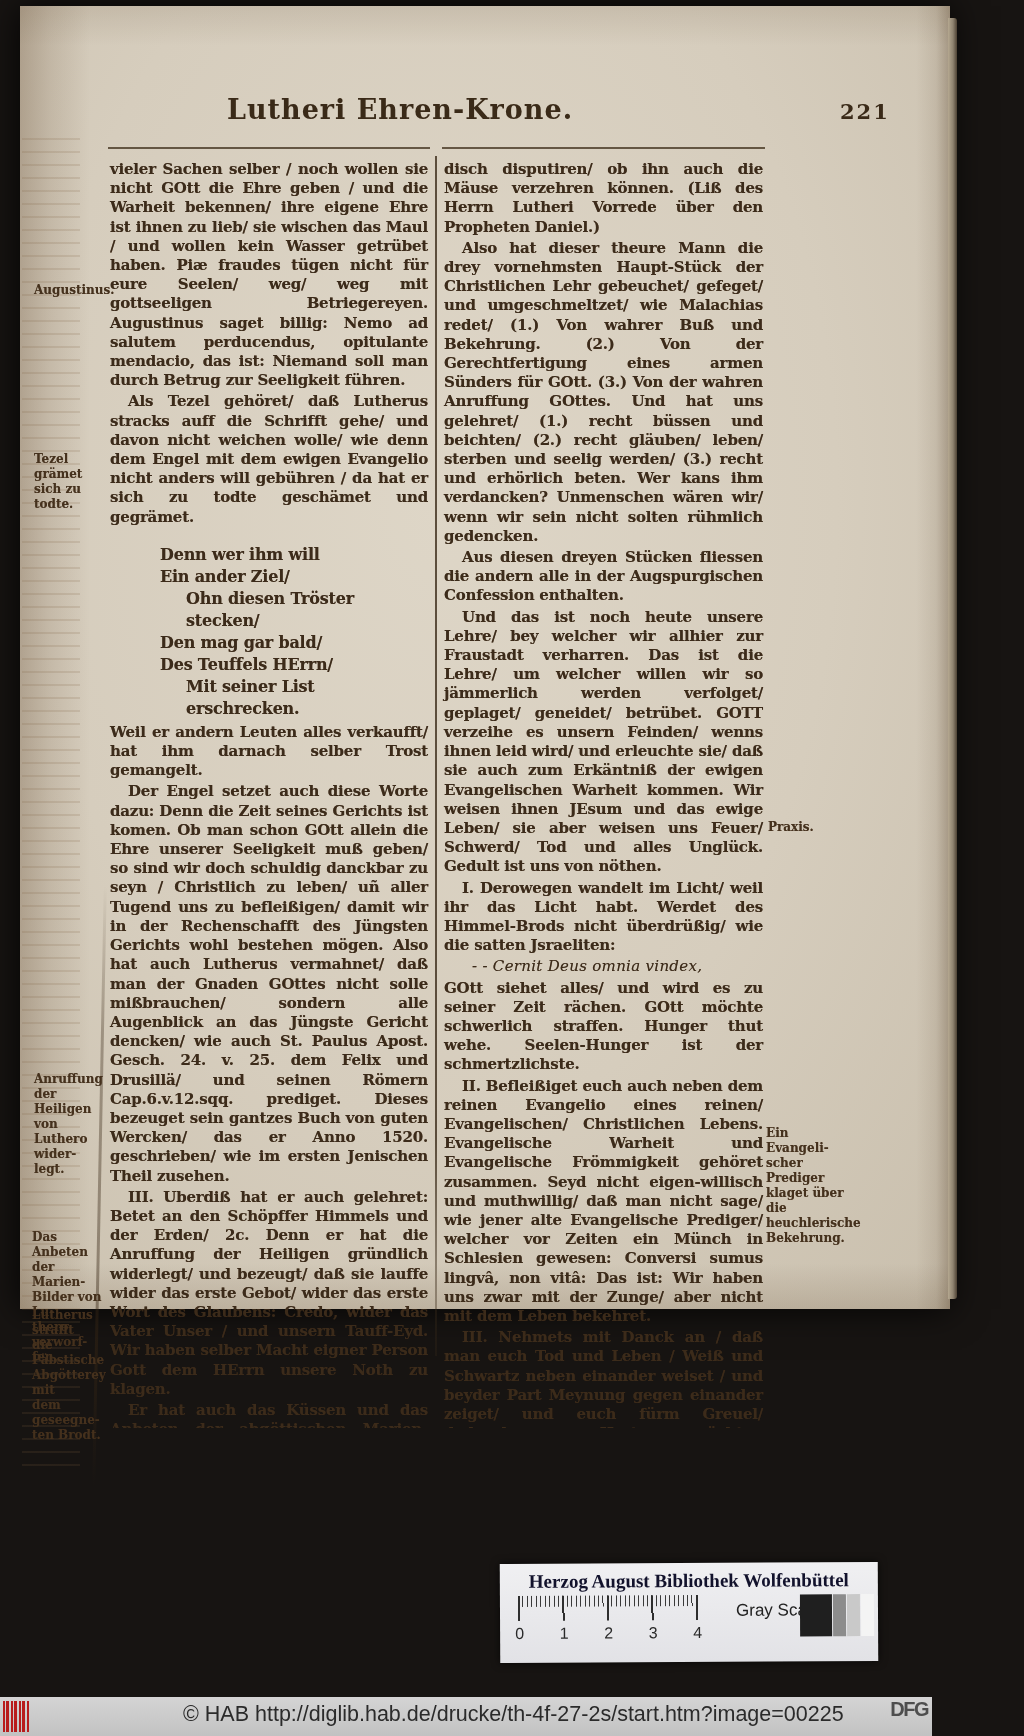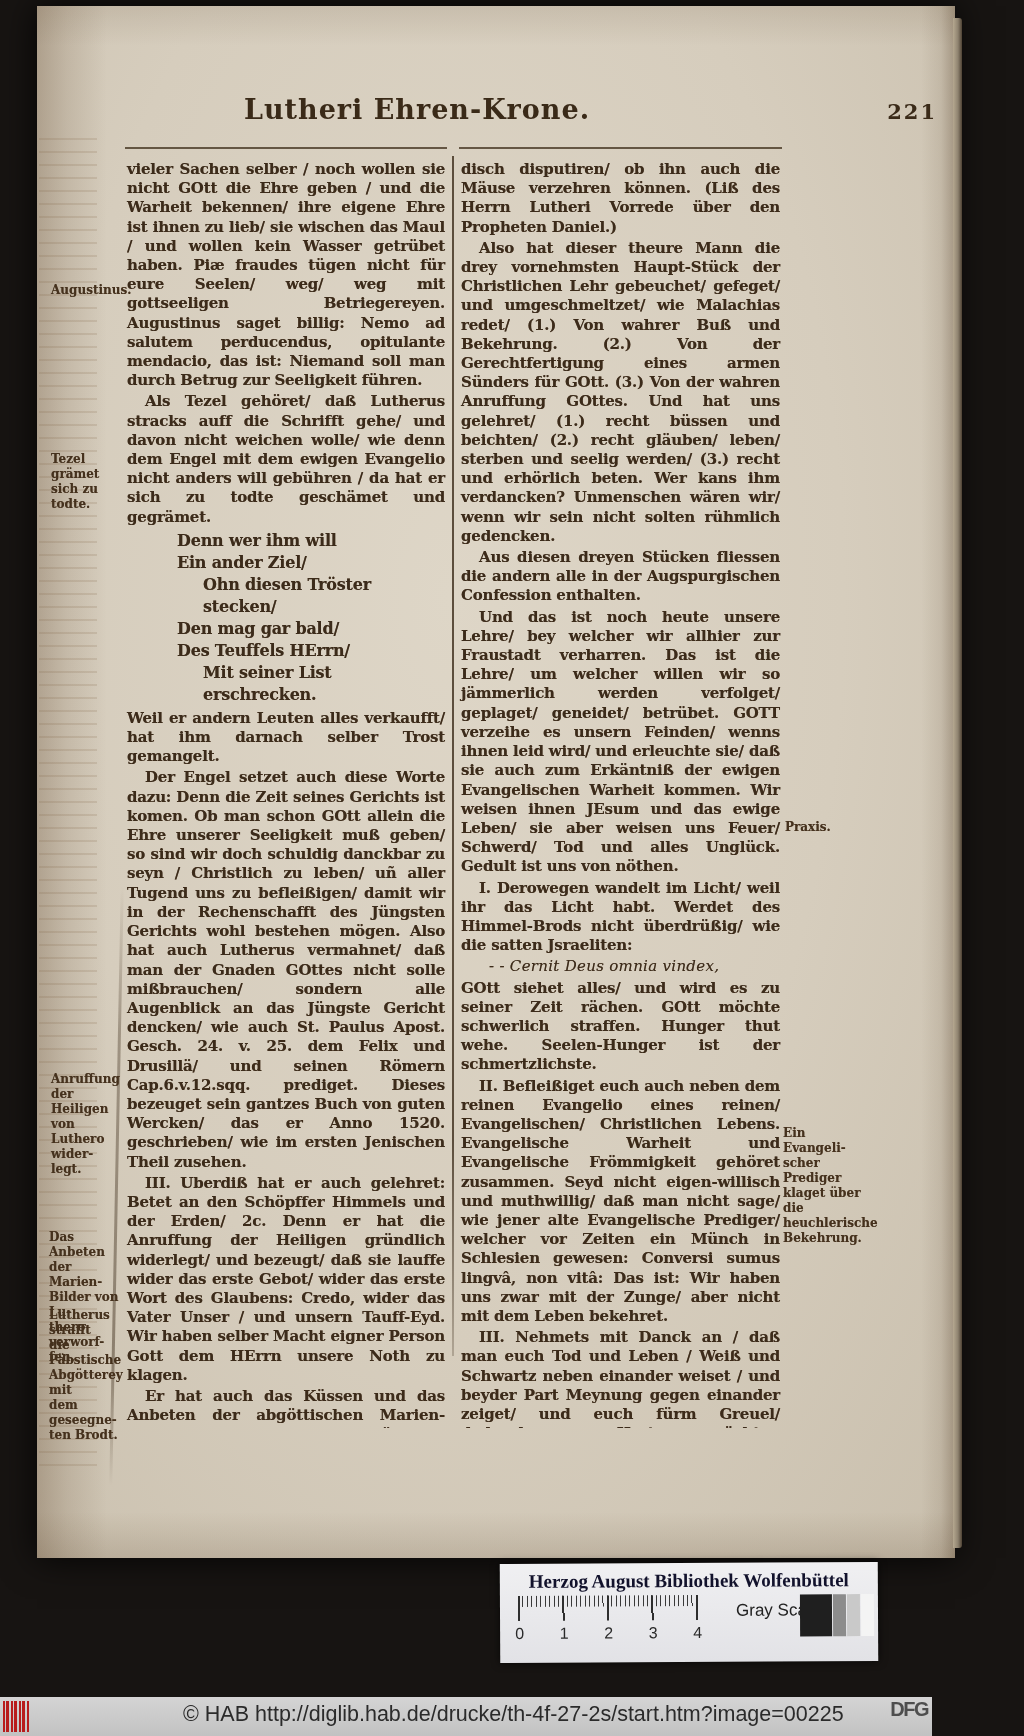--- a/index.html
+++ b/index.html
@@ -3,28 +3,29 @@
 <meta charset="utf-8">
 <style>
   html,body{margin:0;padding:0;}
   body{
     width:1024px;height:1736px;position:relative;overflow:hidden;
     background:#171412;
     font-family:"DejaVu Serif", serif;
   }
   
   .page{
-    position:absolute;left:37px;top:6px;width:918px;height:1552px;
+    position:absolute;left:20px;top:6px;width:918px;height:1303px;
     background:
       linear-gradient(90deg, rgba(92,66,40,.30) 0px, rgba(92,66,40,.14) 30px, rgba(0,0,0,0) 70px),
       linear-gradient(270deg, rgba(80,58,34,.34) 0px, rgba(80,58,34,.10) 14px, rgba(0,0,0,0) 34px),
       linear-gradient(0deg, rgba(85,62,36,.16) 0px, rgba(0,0,0,0) 46px),
       linear-gradient(180deg, rgba(85,62,36,.12) 0px, rgba(0,0,0,0) 40px),
       radial-gradient(ellipse at 45% 38%, #ded6c7 0%, #d6cdbd 55%, #c9bfad 100%);
     box-shadow:0 0 34px rgba(0,0,0,.85);
+    padding-left:12px;
   }
   .page-edge{
     position:absolute;right:-7px;top:12px;bottom:10px;width:9px;
     background:linear-gradient(90deg,#b5a890,#8f8370 55%,#4e4234);
     border-radius:0 3px 3px 0;
   }
   .bleed{
     position:absolute;left:2px;top:130px;width:58px;height:1330px;
     background:repeating-linear-gradient(0deg, rgba(128,98,66,.17) 0 2px, rgba(0,0,0,0) 2px 13px);
     filter:blur(.7px);
@@ -33,39 +34,39 @@
     position:absolute;left:78px;top:880px;height:600px;width:3px;
     background:linear-gradient(180deg, rgba(0,0,0,0), rgba(55,38,20,.35) 25%, rgba(55,38,20,.45) 80%, rgba(0,0,0,0));
     transform:rotate(1.1deg);
   }
   
   .page-title{
     position:absolute;left:150px;top:88px;width:460px;text-align:center;
     font-size:27px;font-weight:700;color:#3a2a18;letter-spacing:1px;
   }
   .page-number{
-    position:absolute;left:820px;top:93px;width:80px;text-align:right;
+    position:absolute;left:820px;top:93px;width:80px;text-align:left;
     font-size:21px;font-weight:700;color:#3a2a18;letter-spacing:2px;
   }
   .rule{position:absolute;height:2px;background:rgba(62,45,26,.75);}
   .rule-left{left:88px;top:141px;width:322px;}
   .rule-right{left:422px;top:141px;width:323px;}
   .divider{
     position:absolute;left:415px;top:150px;width:2px;height:1200px;
     background:linear-gradient(180deg, rgba(60,44,26,.8) 0 82%, rgba(60,44,26,.25));
   }
   
   .col{position:absolute;top:152px;width:322px;height:1270px;overflow:hidden;
     color:#3c2b1a;font-size:15px;line-height:19.2px;font-weight:700;
     letter-spacing:-0.2px;text-shadow:0 0 .4px rgba(66,44,24,.55);}
   .col-left{left:88px;}
   .col-right{left:422px;width:323px;}
   .para{margin:2px;text-align:justify;}
   .para.indent{text-indent:18px;}
-  .verse{margin:3px 0 3px 0;}
+  .verse{margin:17px 0 3px 0;}
   .vline{padding-left:52px;font-size:16px;line-height:22px;}
   .vline.deep{padding-left:78px;}
   .latin{margin:2px 0;padding-left:30px;font-style:italic;font-weight:400;
     font-size:15px;letter-spacing:.3px;}
   
   .mnote{
     position:absolute;width:78px;font-size:12px;line-height:15px;font-weight:700;
     color:#45311d;white-space:pre-line;text-shadow:0 0 .4px rgba(66,44,24,.5);
   }
   .mnote-r{width:88px;}

